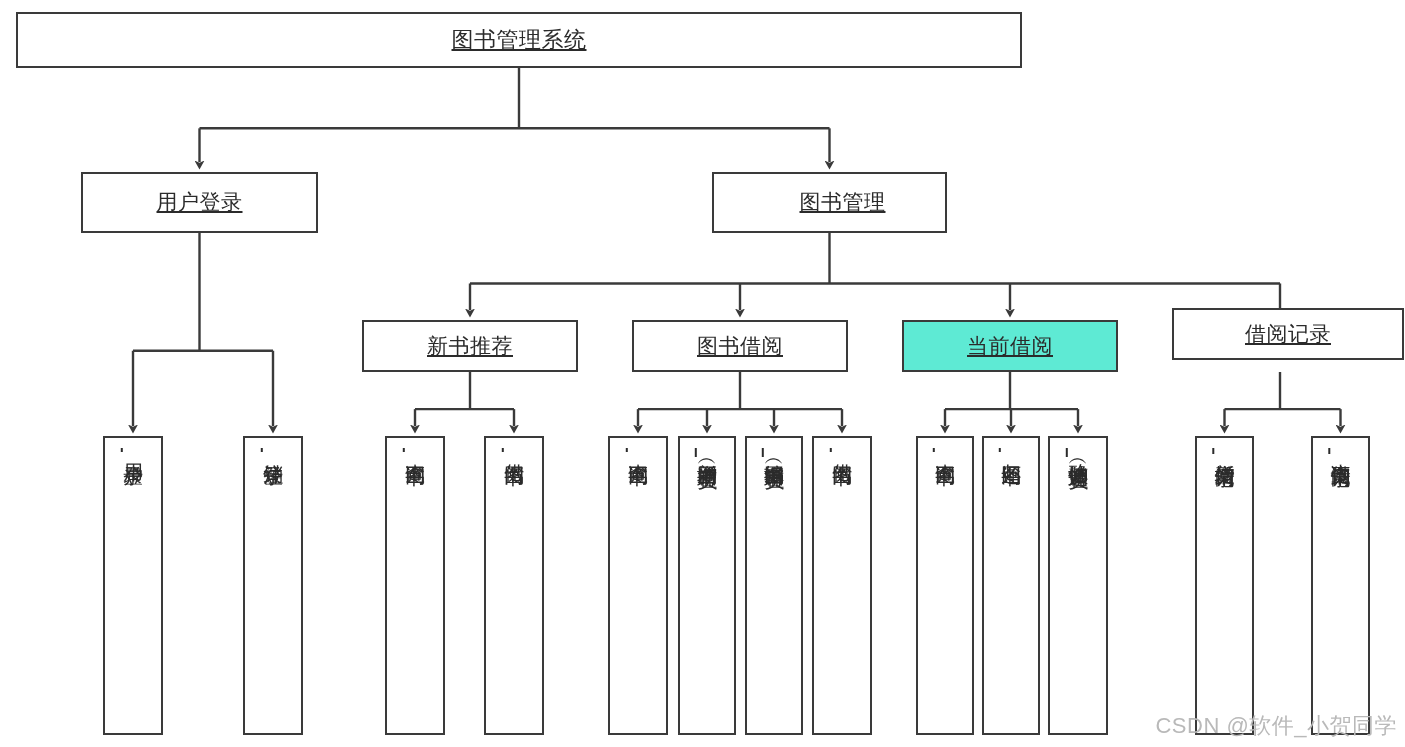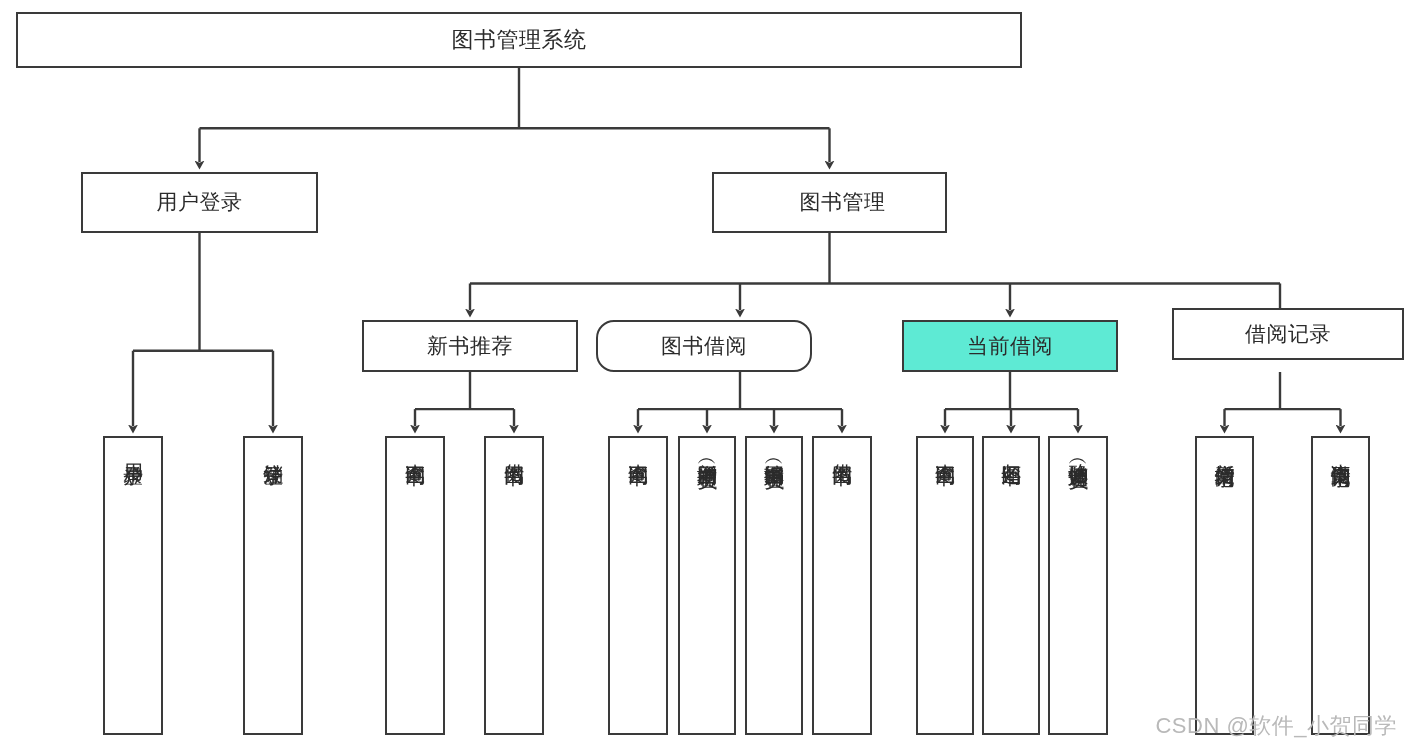--- a/index.html
+++ b/index.html
@@ -34,20 +34,21 @@
     display: flex;
     align-items: center;
     justify-content: center;
     color: #2b2b2b;
   }
   .node .label {
     display: block;
     text-align: left;
     line-height: 1.18;
     letter-spacing: 0.5px;
+    text-decoration: underline;
   }
   
   .node.horiz .label {
     font-size: 21px;
     writing-mode: horizontal-tb;
   }
   .node.root .label { font-size: 22px; }
   
   .node.vert {
     align-items: flex-start;
@@ -126,21 +127,21 @@
       </div>
       <div class="node horiz" style="left: 81px; top: 172px; width: 237px; height: 61px; border-color: rgb(58, 58, 58); background: rgb(255, 255, 255); color: rgb(43, 43, 43);">
         <span class="label">用户登录</span>
       </div>
       <div class="node horiz" style="left: 712px; top: 172px; width: 235px; height: 61px; border-color: rgb(58, 58, 58); background: rgb(255, 255, 255); color: rgb(43, 43, 43); padding-left: 26px;">
         <span class="label">图书管理</span>
       </div>
       <div class="node horiz" style="left: 362px; top: 320px; width: 216px; height: 52px; border-color: rgb(58, 58, 58); background: rgb(255, 255, 255); color: rgb(43, 43, 43);">
         <span class="label">新书推荐</span>
       </div>
-      <div class="node horiz" style="left: 596px; top: 320px; width: 216px; height: 52px; border-color: rgb(58, 58, 58); background: rgb(255, 255, 255); color: rgb(43, 43, 43); border-radius: 18px;">
+      <div class="node horiz" style="left: 632px; top: 320px; width: 216px; height: 52px; border-color: rgb(58, 58, 58); background: rgb(255, 255, 255); color: rgb(43, 43, 43);">
         <span class="label">图书借阅</span>
       </div>
       <div class="node horiz" style="left: 902px; top: 320px; width: 216px; height: 52px; border-color: rgb(58, 58, 58); background: #5eead4; color: rgb(43, 43, 43);">
         <span class="label">当前借阅</span>
       </div>
       <div class="node horiz" style="left: 1172px; top: 308px; width: 232px; height: 52px; border-color: rgb(58, 58, 58); background: rgb(255, 255, 255); color: rgb(43, 43, 43);">
         <span class="label">借阅记录</span>
       </div>
       <div class="node vert" style="left: 103px; top: 436px; width: 60px; height: 299px; border-color: rgb(58, 58, 58); background: rgb(255, 255, 255); color: rgb(43, 43, 43);">
         <span class="label">用户登录</span>

